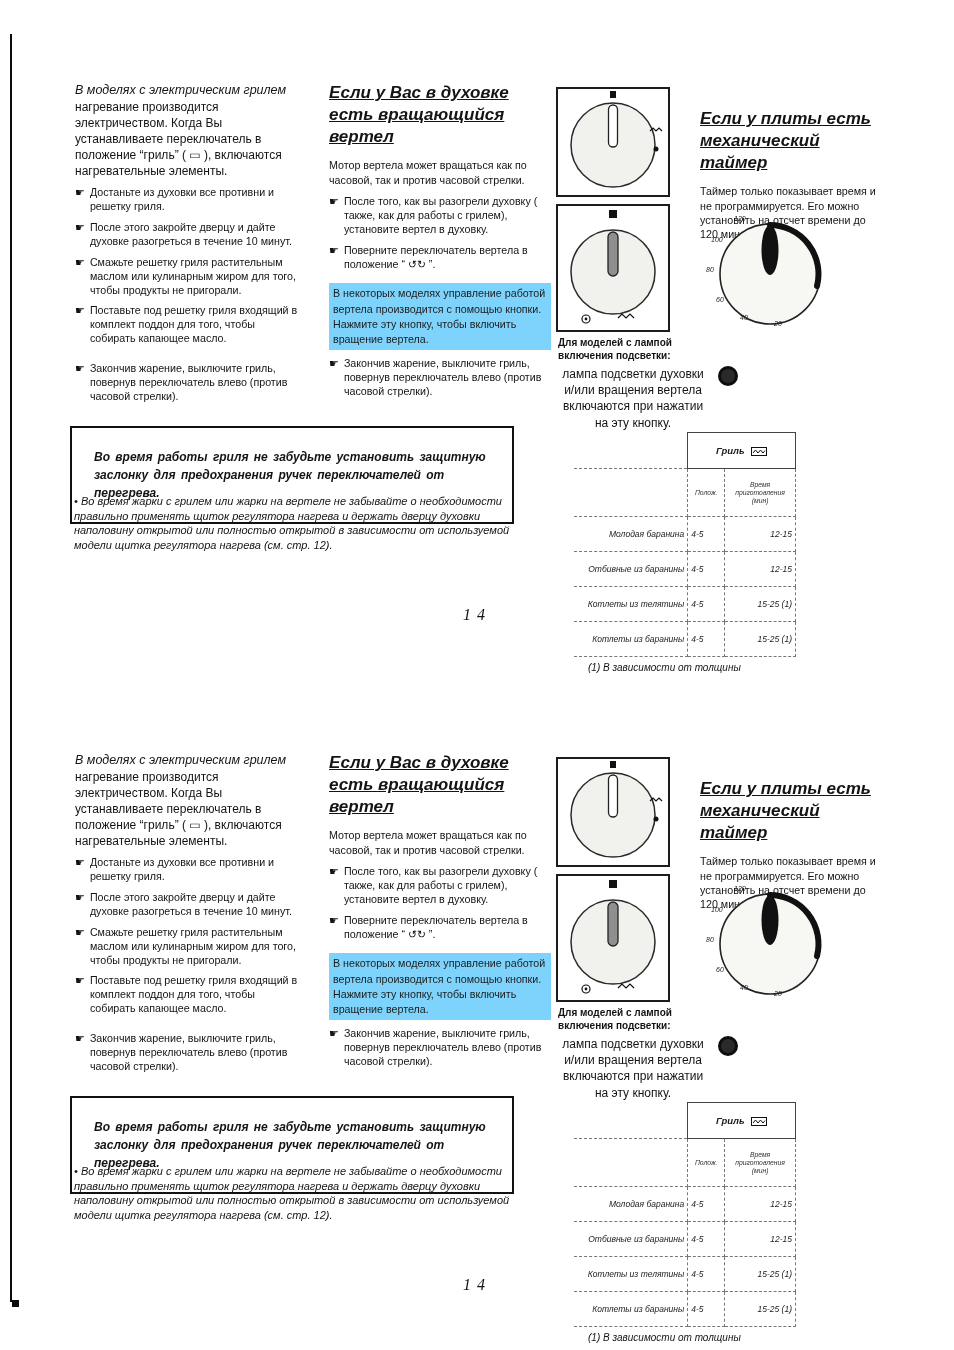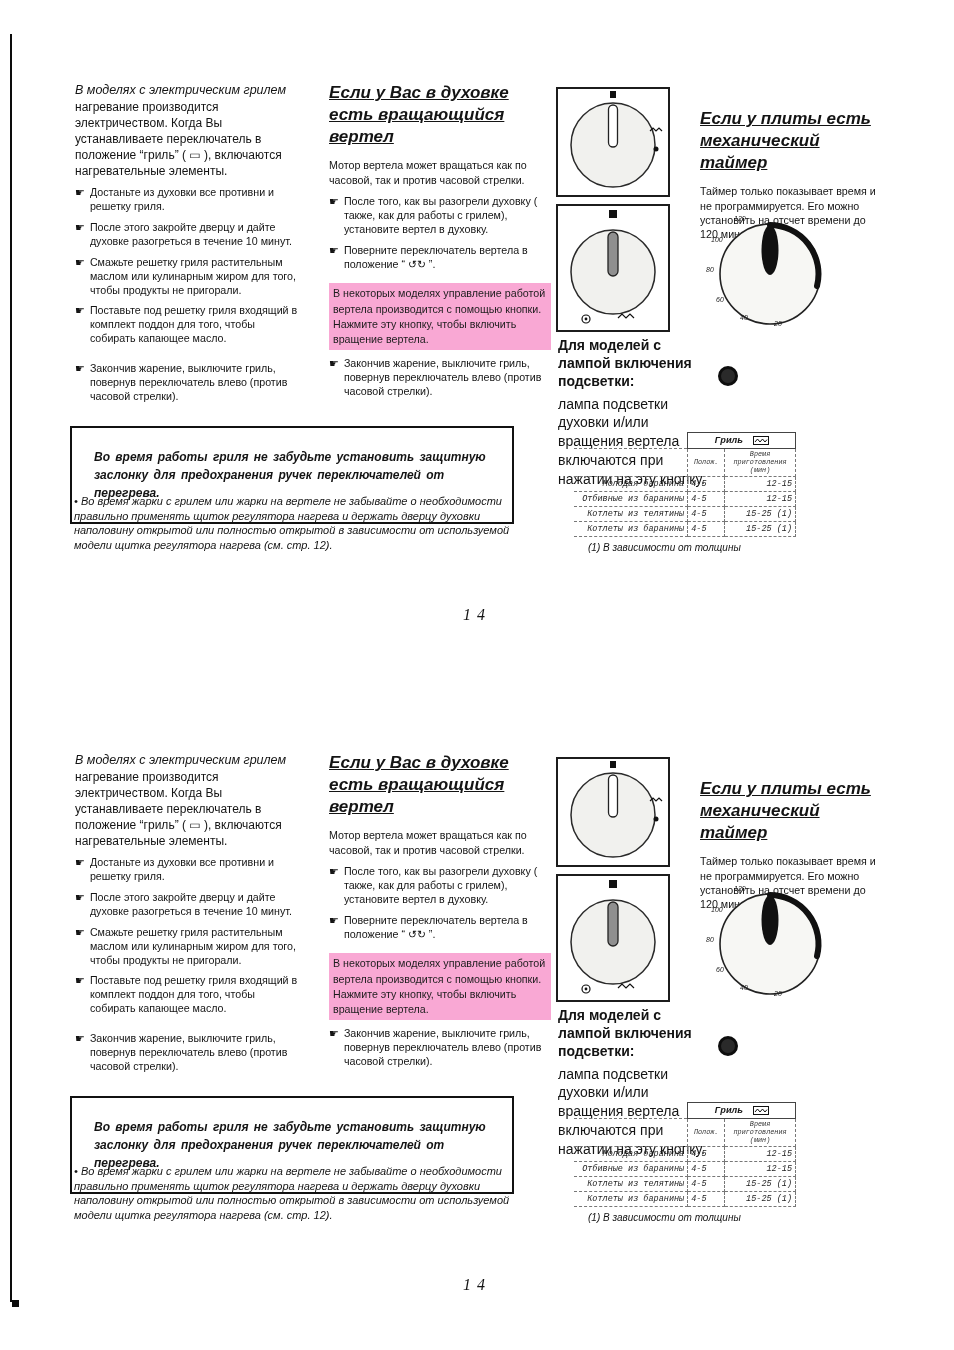--- a/index.html
+++ b/index.html
@@ -21,54 +21,54 @@
   .hd        { font-weight:normal; font-style:italic; font-size:12.5px; }
   .hd-block  { font-weight:bold; font-style:italic; font-size:17px; line-height:1.3; margin:0 0 10px 0;text-decoration:underline; }
   .body, .lead { font-size:10.7px; line-height:1.34; margin:0; }
   .lead .body { font-size:12px; }
   .mb  { margin-bottom:8px; }
 
   .bullet { display:flex; gap:5px; margin-top:7px; font-size:10.7px; line-height:1.3; }
   .bullet.mt-lg { margin-top:16px; }
   .hand { font-family:"DejaVu Sans", sans-serif; font-size:11px; flex:0 0 auto; }
 
-  .shaded { background:#f9a8d4; color:#1d1d1d; padding:3px 4px; font-size:10.7px;
+  .shaded { background:#7dd3fc; color:#1d1d1d; padding:3px 4px; font-size:10.7px;
             line-height:1.42; margin:12px 0 4px 0; }
 
   
   .knob-frame { position:absolute; border:2px solid #1c1c1c; background:#fff; box-sizing:border-box; }
   .kf1 { left:556px; top:5px;   width:114px; height:110px; }
   .kf2 { left:556px; top:122px; width:114px; height:128px; }
   .knob-frame svg { display:block; }
 
   .timer-knob { position:absolute; left:704px; top:130px; width:132px; height:122px; }
   .timer-knob svg { display:block; }
   .tl { position:absolute; font-size:7px; font-style:italic; color:#222; }
   .tl0 { left:30px; top:3px; }   .tl1 { left:7px;  top:24px; }
   .tl2 { left:2px;  top:54px; }  .tl3 { left:12px; top:84px; }
   .tl4 { left:36px; top:102px; } .tl5 { left:70px; top:108px; }
 
   .lamp-note { position:absolute; left:558px; top:254px; width:200px; }
-  .ln-title { font-size:14px; font-weight:bold; margin:0 0 4px 0; width:150px; line-height:1.3; }
-  .ln-body  { font-size:14px; margin:0; width:150px; line-height:1.35; }
+  .ln-title { font-size:10px; font-weight:bold; margin:0 0 4px 0; width:150px; line-height:1.3; }
+  .ln-body  { font-size:12px; margin:0; width:150px; line-height:1.35;text-align:center; }
   .btn-dot  { position:absolute; left:160px; top:30px; width:14px; height:14px;
               border-radius:50%; background:#2a2a2a; border:3px solid #0d0d0d; }
 
   .warning-box { position:absolute; left:70px; top:344px; width:420px;
                  border:2px solid #111; padding:8px 10px; }
   .warning-box p { margin:12px; font-weight:bold; font-style:italic; font-size:12px;
                    line-height:1.5; word-spacing:2px; }
 
   .note-para { position:absolute; left:74px; top:412px; width:462px; margin:0;
                font-style:italic; font-size:11px; line-height:1.32; }
 
   
   .grill-table-wrap { position:absolute; left:574px; top:350px; width:222px; font-style:italic; }
   .grill-table { width:100%; border-collapse:collapse; font-size:8.5px; color:#1b1b1b; }
-  .grill-table td { border:1px dashed #777; padding:2px 3px;font-family:Liberation Mono, monospace; }
+  .grill-table td { border:1px dashed #777; padding:12px 3px; }
   .grill-table td:first-child { border-left:none; width:108px; text-align:right; }
   .t-blank { border:none !important; border-bottom:1px dashed #777 !important; }
   .t-title { border:1px solid #444 !important; font-size:9.5px; font-weight:bold;
              text-align:center; font-style:italic; }
   .t-title .grill-icon { vertical-align:middle; margin-left:4px; }
   .t-sub-row td { font-size:6.8px; text-align:center; line-height:1.15; color:#333; }
   .p-col { width:30px; text-align:left; }
   .t-col { width:64px; text-align:right; }
   .tfoot { font-size:10px; margin:5px 0 0 14px; font-style:italic; }
 

